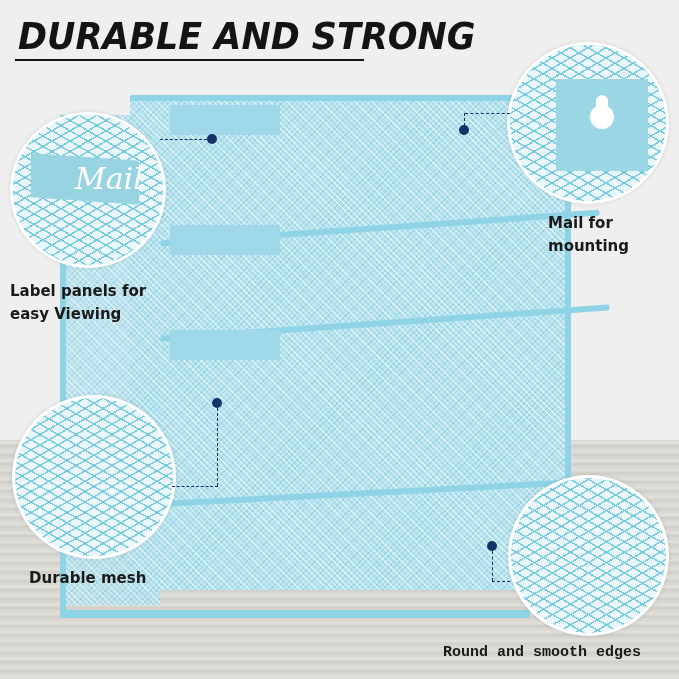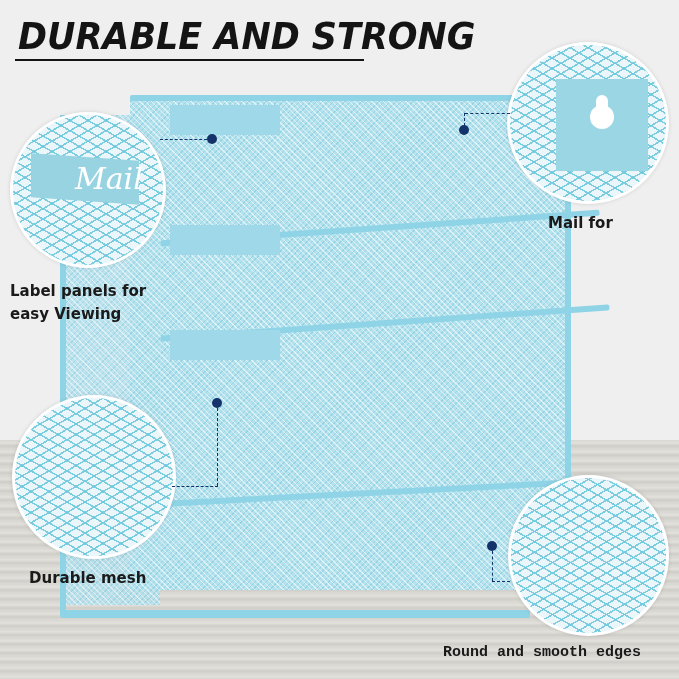--- a/index.html
+++ b/index.html
@@ -67,20 +67,21 @@
 <div class="circle" style="left:507px; top:42px; width:156px; height:156px;">
   <div class="keyplate"></div>
   <div class="keyhole2"></div>
   <div class="keyhole"></div>
 </div>
 <div class="dash-h" style="left:465px; top:113px; width:45px;"></div>
 <div class="dash-v" style="left:464px; top:113px; height:13px;"></div>
 <div class="dot" style="left:459px; top:125px;"></div>
 <div class="label" style="left:548px; top:212px;">
   <div>Mail for</div>
+  <div>mounting</div>
 </div>
 
 <div class="circle" style="left:12px; top:395px; width:158px; height:158px;"></div>
 <div class="dot" style="left:212px; top:398px;"></div>
 <div class="dash-v" style="left:217px; top:408px; height:78px;"></div>
 <div class="dash-h" style="left:172px; top:486px; width:46px;"></div>
 <div class="label" style="left:29px; top:567px;">
   <div>Durable mesh</div>
 </div>
 

